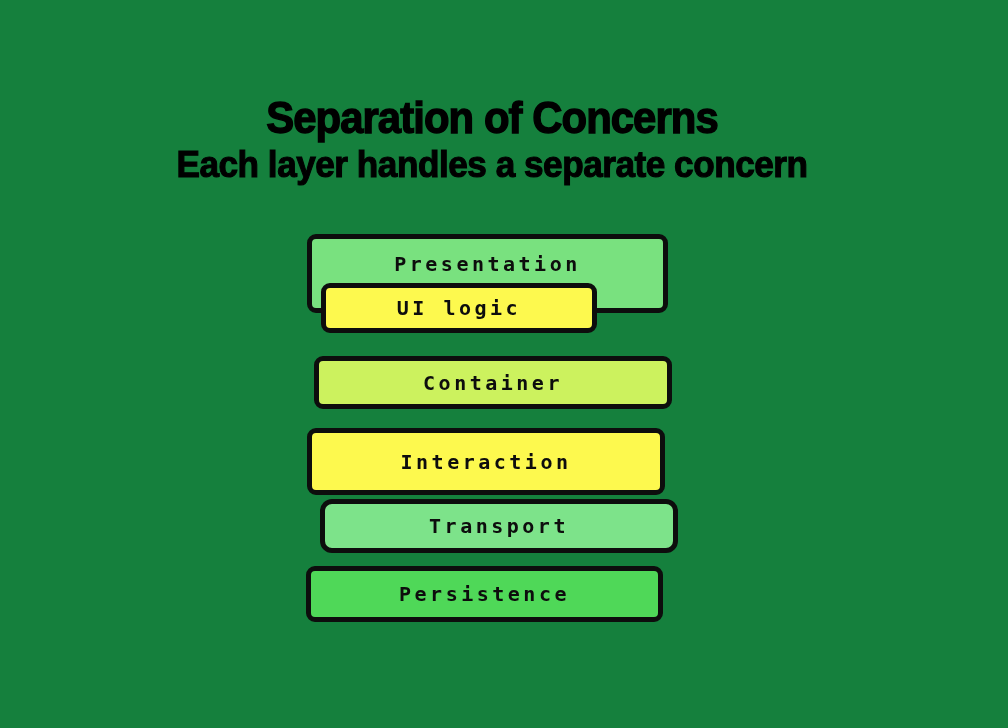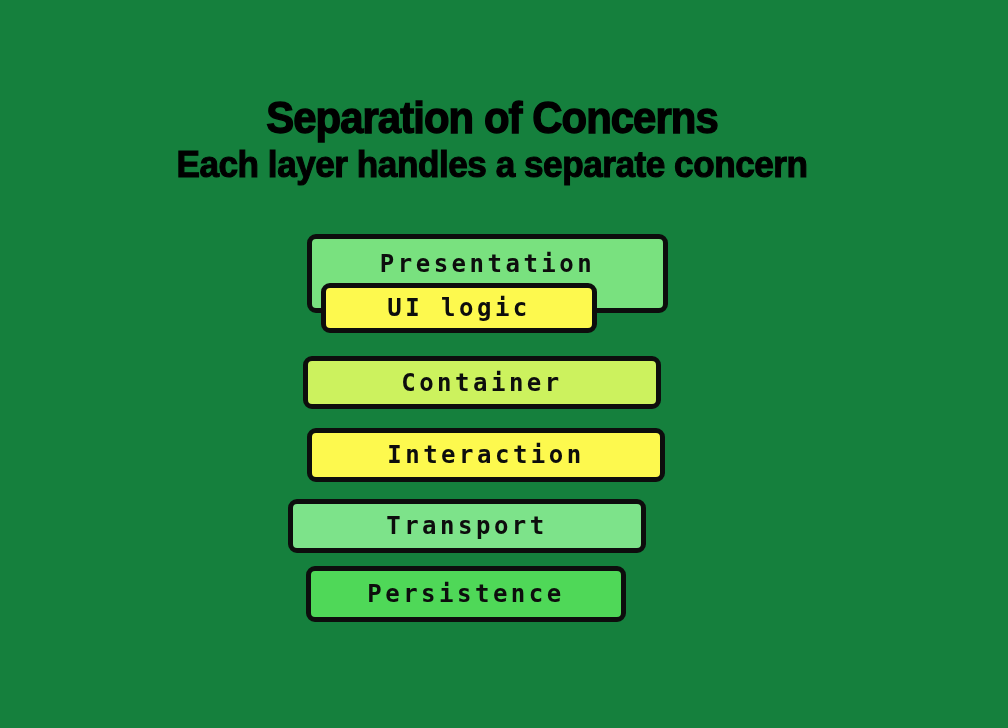--- a/index.html
+++ b/index.html
@@ -51,39 +51,39 @@
     box-sizing: border-box;
     border: 5px solid #0d0d0d;
     border-radius: 9px;
     display: flex;
     align-items: center;
     justify-content: center;
   }
   .layer-label {
     font-family: "DejaVu Sans Mono", "Liberation Mono", monospace;
     font-weight: 700;
-    font-size: 24px;
+    font-size: 20px;
     line-height: 26px;
     letter-spacing: 3.5px;
     color: #0d0d0d;
     white-space: nowrap;
   }
   .layer-presentation {
     left: 307px; top: 234px; width: 361px; height: 79px;
     align-items: flex-start;
     padding-top: 12px;
   }
   .layer-ui-logic {
     left: 321px; top: 283px; width: 276px; height: 50px;
     z-index: 2;
   }
-  .layer-container   { left: 303px; top: 356px; width: 358px; height: 53px; }
-  .layer-interaction { left: 307px; top: 428px; width: 358px; height: 54px; }
-  .layer-transport   { left: 288px; top: 499px; width: 358px; height: 54px; }
-  .layer-persistence { left: 306px; top: 566px; width: 320px; height: 56px; }
+  .layer-container   { left: 314px; top: 356px; width: 358px; height: 53px; }
+  .layer-interaction { left: 307px; top: 428px; width: 358px; height: 67px; }
+  .layer-transport   { left: 320px; top: 499px; width: 358px; height: 54px; border-radius: 12px; }
+  .layer-persistence { left: 306px; top: 566px; width: 357px; height: 56px; }
 </style>
 </head>
 <body>
 
 <div class="canvas">
 
   <div class="title">Separation of Concerns</div>
 
   <div class="subtitle">Each layer handles a separate concern</div>
 

